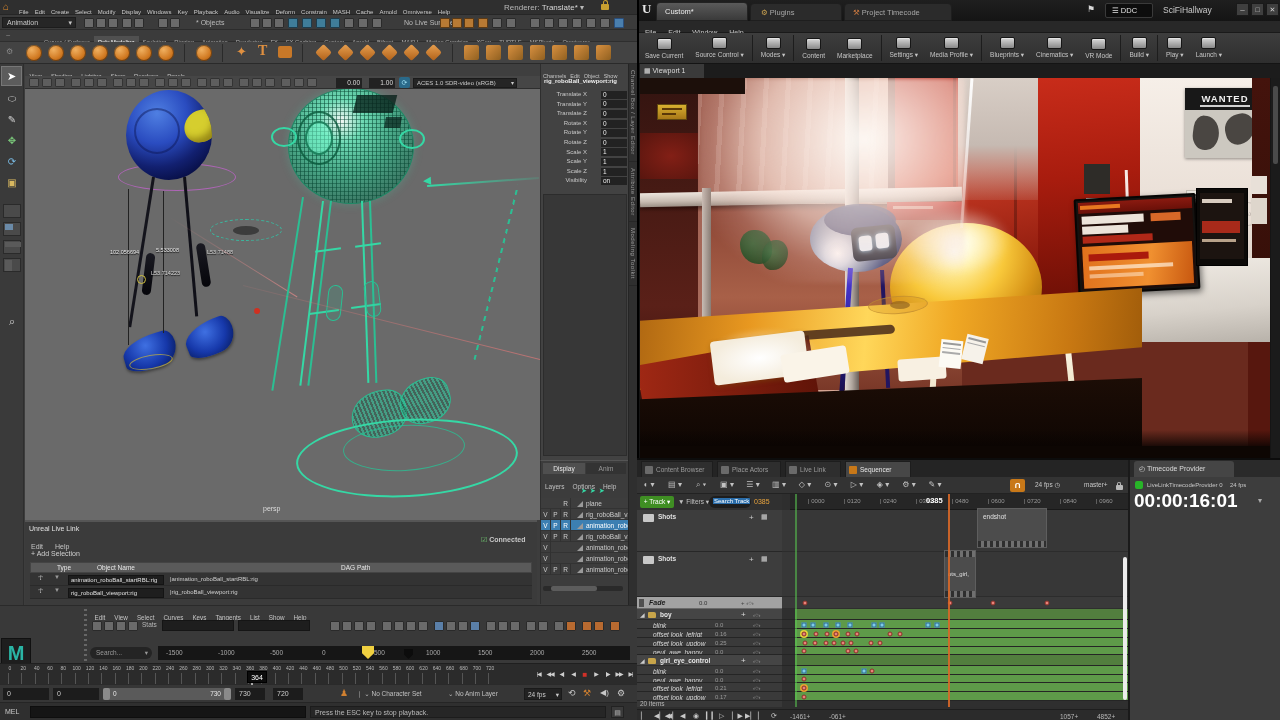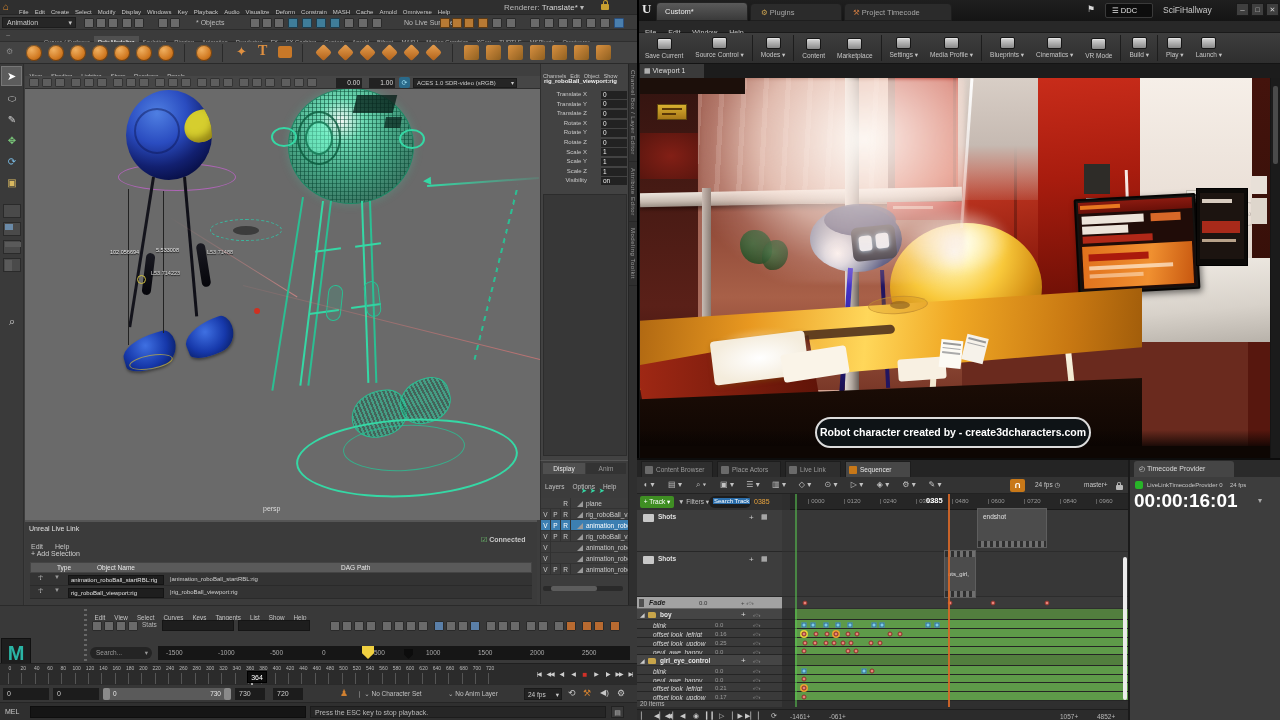--- a/index.html
+++ b/index.html
@@ -624,20 +624,25 @@
       </div>
   <div class="dec" style="left:58px;top:0;width:190px;height:375px;background:linear-gradient(100deg,#9a5a4c,#c08876 45%,#d8a896 75%,#b87862)"></div>
   <div class="dec" style="left:58px;top:0;width:190px;height:375px;background:repeating-linear-gradient(93deg,rgba(255,240,235,.16) 0 5px,transparent 5px 22px)"></div>
   <div class="dec" style="left:255px;top:0;width:250px;height:218px;background:linear-gradient(170deg,#b02418 0%,#c83a24 40%,#801408 90%)"></div>
   <div class="dec" style="left:255px;top:0;width:250px;height:218px;background:repeating-linear-gradient(90deg,transparent 0 58px,rgba(0,0,0,.25) 58px 61px)"></div>
   <div class="dec" style="left:318px;top:0;width:82px;height:122px;background:linear-gradient(180deg,#d8cec6 0%,#c6bab2 55%,rgba(200,185,175,.15) 100%)"></div>
   <div class="dec" style="left:398px;top:0;width:104px;height:218px;background:linear-gradient(175deg,#c82c1a,#a81c0e 45%,#6e1006)"></div>
   <div class="dec" style="left:444px;top:86px;width:26px;height:30px;background:#2e2c28"></div>
   <div class="dec" style="left:446px;top:120px;width:22px;height:16px;background:#d8d2c8"></div>
   <div class="dec" style="left:500px;top:0;width:116px;height:262px;background:linear-gradient(180deg,#f6efe8,#e8ddd4 55%,#d2c6bc)"></div>
+  <div class="dec" style="left:545px;top:10px;width:80px;height:70px;background:#ccc8c0;box-shadow:0 1px 3px rgba(0,0,0,.4)">
+    <div style="width:80px;height:22px;background:#181818;text-align:center"><span style="font-size:9.5px;font-weight:bold;color:#f0f0f0;letter-spacing:1px;line-height:18px">WANTED</span><div style="width:50px;height:2px;background:#d0d0d0;margin:-3px auto 0"></div></div>
+    <div class="wanted-blob" style="left:8px;top:28px;width:26px;height:34px;border-radius:40% 60% 50% 50%;transform:rotate(8deg)"></div>
+    <div class="wanted-blob" style="left:40px;top:26px;width:30px;height:30px;border-radius:50% 40% 60% 40%;transform:rotate(-14deg)"></div>
+  </div>
   <div class="dec" style="left:546px;top:112px;width:40px;height:38px;background:#f2eee6;border:1px solid #c8c0b6">
         <div style="margin:3px 3px;height:1.5px;background:#888"></div>
         <div style="margin:3px 3px;height:1.5px;background:#999"></div>
         <div style="margin:3px 3px;height:1.5px;background:#999"></div>
         <div style="margin:3px 3px;height:1.5px;background:#aaa"></div>
         <div style="margin:3px 3px;height:1.5px;background:#aaa"></div>
       </div>
   <div class="dec" style="left:596px;top:124px;width:24px;height:24px;border:1.5px solid #b8b0a6;border-radius:50%;opacity:.7;color:#a8a098;font-size:8px;text-align:center;line-height:22px">ω</div>
   <div class="dec" style="left:612px;top:0;width:18px;height:380px;background:linear-gradient(180deg,#44130c,#2a0c06)"></div>
   <div class="dec" style="left:611px;top:98px;width:16px;height:18px;background:#e8e0d8"></div>
@@ -714,23 +719,20 @@
   <div class="dec" style="left:324px;top:258px;width:22px;height:26px;background:#f6f2ea;transform:rotate(14deg)">
         <div style="margin:3px 2px;height:1.5px;background:#999"></div>
         <div style="margin:3px 2px;height:1.5px;background:#aaa"></div>
       </div>
 
   <div class="dec" style="left:60px;top:0;width:265px;height:205px;background:radial-gradient(ellipse at 62% 30%,rgba(255,252,248,.95) 0%,rgba(252,228,218,.62) 45%,rgba(240,195,185,.22) 65%,transparent 80%);filter:blur(2px)"></div>
   <div class="dec" style="left:0;top:0;width:105px;height:16px;background:#1c0f0a"></div>
   <div class="dec" style="left:0;top:352px;width:630px;height:28px;background:linear-gradient(transparent,#0a0402 70%)"></div>
   <div class="dec" style="left:0;top:368px;width:630px;height:12px;background:#0d0603"></div>
 
-  <div class="abs" style="left:175px;top:339px;width:276px;height:31px;background:rgba(14,20,24,.93);border:2px solid #dcdcdc;border-radius:16px;z-index:5">
-    <div style="text-align:center;color:#fff;font-size:10.5px;font-weight:bold;line-height:27px;white-space:nowrap">Robot character created by - create3dcharacters.com</div>
-  </div>
 </div>
 
 <div class="abs" style="left:1271px;top:78px;width:9px;height:380px;background:#1b1b1b">
       <div style="position:absolute;left:2px;top:8px;width:5px;height:78px;background:#4a4a4a;border-radius:2px"></div>
     </div>
 
 <div class="abs" style="left:637px;top:458px;width:643px;height:262px;background:#2e2e2e;border-top:2px solid #0c0c0c">
   <div class="abs" id="seqtabs" style="left:0;top:0;width:491px;height:17px;background:#242424">
         <div style="position: absolute; left: 4px; top: 1px; width: 72px; height: 16px; background: rgb(46, 46, 46); border-top: 1px solid rgb(29, 29, 29); border-right: 1px solid rgb(29, 29, 29); border-left: 1px solid rgb(29, 29, 29); border-image: initial; border-bottom: none; color: rgb(154, 154, 154); font-size: 6.5px; line-height: 15px; padding-left: 14px;"><div style="position: absolute; left: 3px; top: 4px; width: 8px; height: 8px; background: rgb(106, 106, 106); border-radius: 1px;"></div>Content Browser</div>
         <div style="position: absolute; left: 80px; top: 1px; width: 64px; height: 16px; background: rgb(46, 46, 46); border-top: 1px solid rgb(29, 29, 29); border-right: 1px solid rgb(29, 29, 29); border-left: 1px solid rgb(29, 29, 29); border-image: initial; border-bottom: none; color: rgb(154, 154, 154); font-size: 6.5px; line-height: 15px; padding-left: 14px;"><div style="position: absolute; left: 3px; top: 4px; width: 8px; height: 8px; background: rgb(106, 106, 106); border-radius: 1px;"></div>Place Actors</div>

